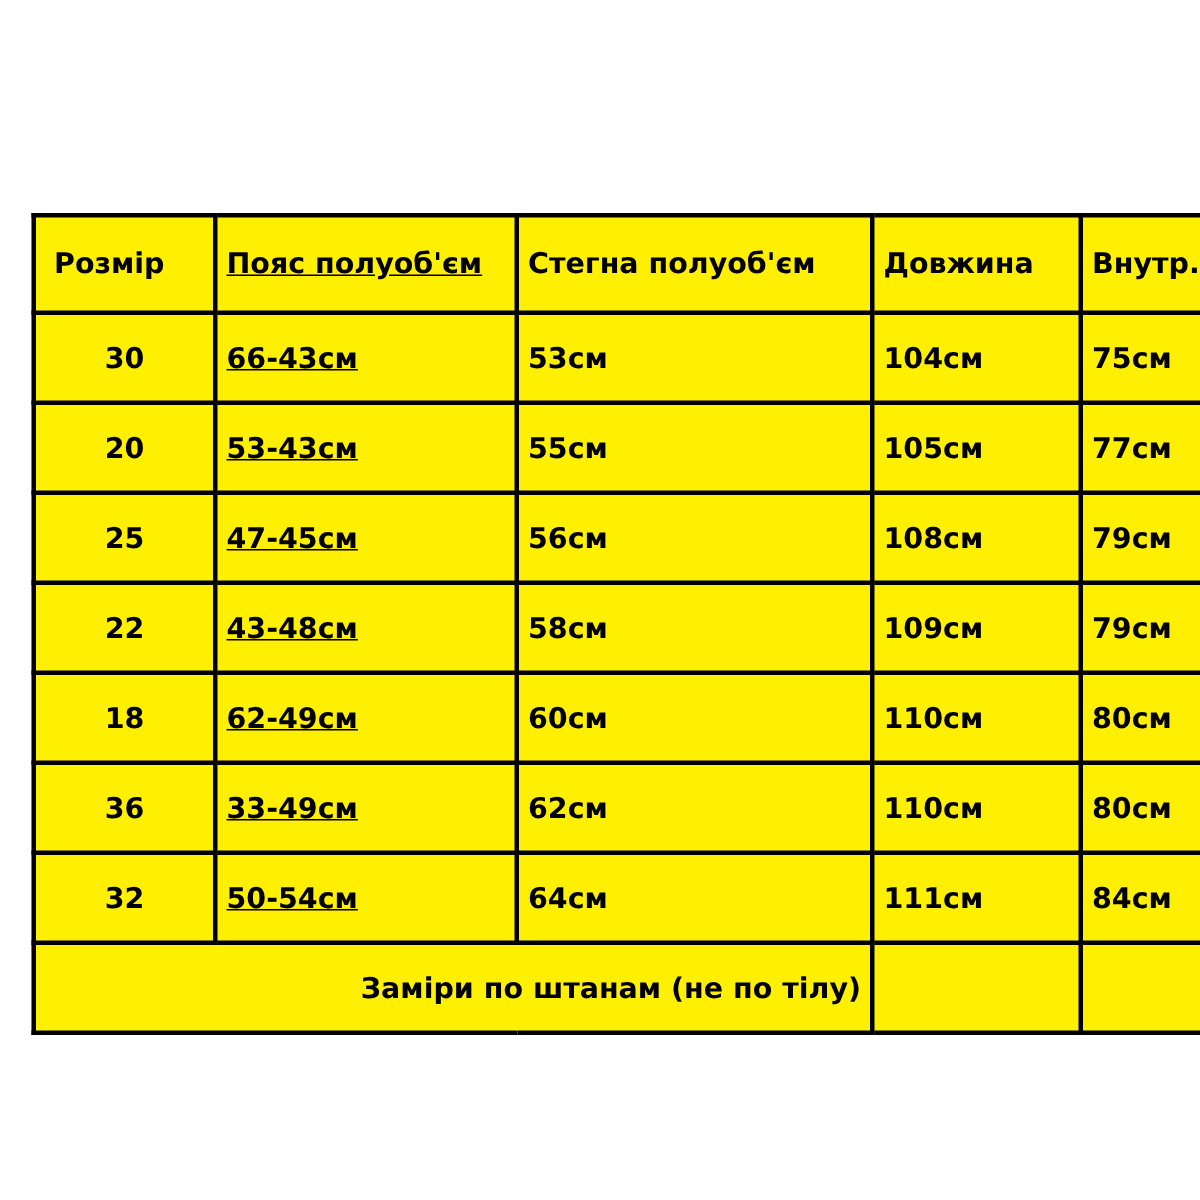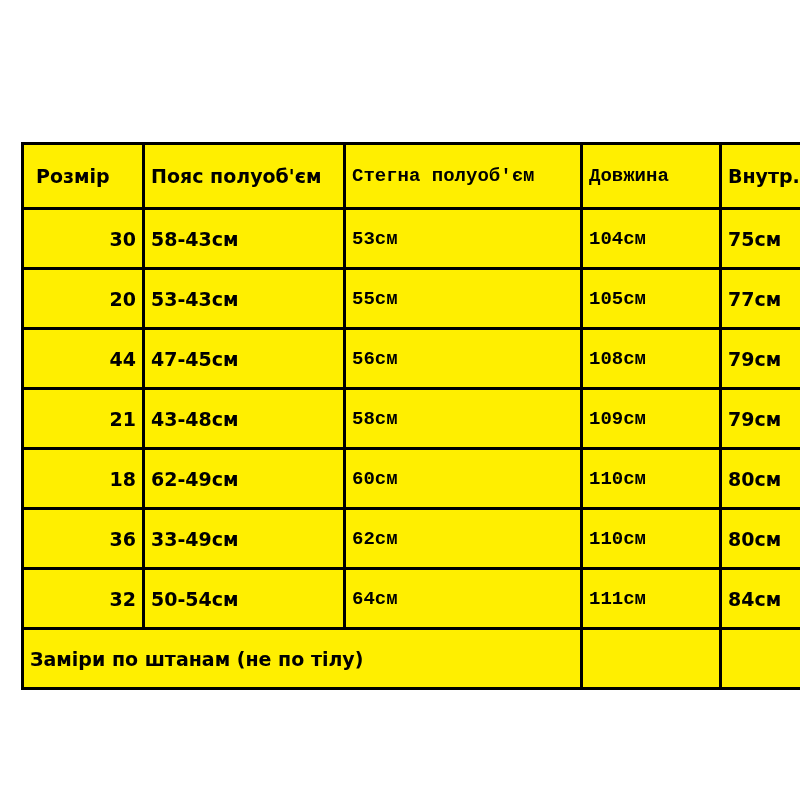--- a/index.html
+++ b/index.html
@@ -49,74 +49,74 @@
     font-size: 19px;
   }
   thead th.col-size {
     text-align: left;
     padding-left: 12px;
   }
   tbody td {
     height: 57px;
   }
   td.col-size {
-    text-align: right;
+    text-align: center;
     padding-right: 6px;
   }
   td.note-cell {
-    text-align: left;
+    text-align: right;
     padding-left: 12px;
     height: 57px;
     margin-top: 38px;
   }
   .c0 { width: 100px; }
-  .c1 { width: 186px; }
-  .c2 { width: 222px; font-family: Liberation Mono, monospace; }
-  .c3 { width: 124px; font-family: Liberation Mono, monospace; }
+  .c1 { width: 186px; text-decoration: underline; }
+  .c2 { width: 222px; }
+  .c3 { width: 124px; }
   .c4 { width: 124px; }
 </style>
 </head>
 <body>
 
 <div class="page">
   <div class="table-wrap">
     <table class="size-table">
       <thead>
         <tr>
           <th class="col-size c0">Розмір</th>
           <th class="c1">Пояс полуоб'єм</th>
           <th class="c2">Стегна полуоб'єм</th>
           <th class="c3">Довжина</th>
           <th class="c4">Внутр.шов</th>
         </tr>
       </thead>
       <tbody>
         <tr>
           <td class="col-size c0">30</td>
-          <td class="c1">58-43см</td>
+          <td class="c1">66-43см</td>
           <td class="c2">53см</td>
           <td class="c3">104см</td>
           <td class="c4">75см</td>
         </tr>
         <tr>
           <td class="col-size c0">20</td>
           <td class="c1">53-43см</td>
           <td class="c2">55см</td>
           <td class="c3">105см</td>
           <td class="c4">77см</td>
         </tr>
         <tr>
-          <td class="col-size c0">44</td>
+          <td class="col-size c0">25</td>
           <td class="c1">47-45см</td>
           <td class="c2">56см</td>
           <td class="c3">108см</td>
           <td class="c4">79см</td>
         </tr>
         <tr>
-          <td class="col-size c0">21</td>
+          <td class="col-size c0">22</td>
           <td class="c1">43-48см</td>
           <td class="c2">58см</td>
           <td class="c3">109см</td>
           <td class="c4">79см</td>
         </tr>
         <tr>
           <td class="col-size c0">18</td>
           <td class="c1">62-49см</td>
           <td class="c2">60см</td>
           <td class="c3">110см</td>

